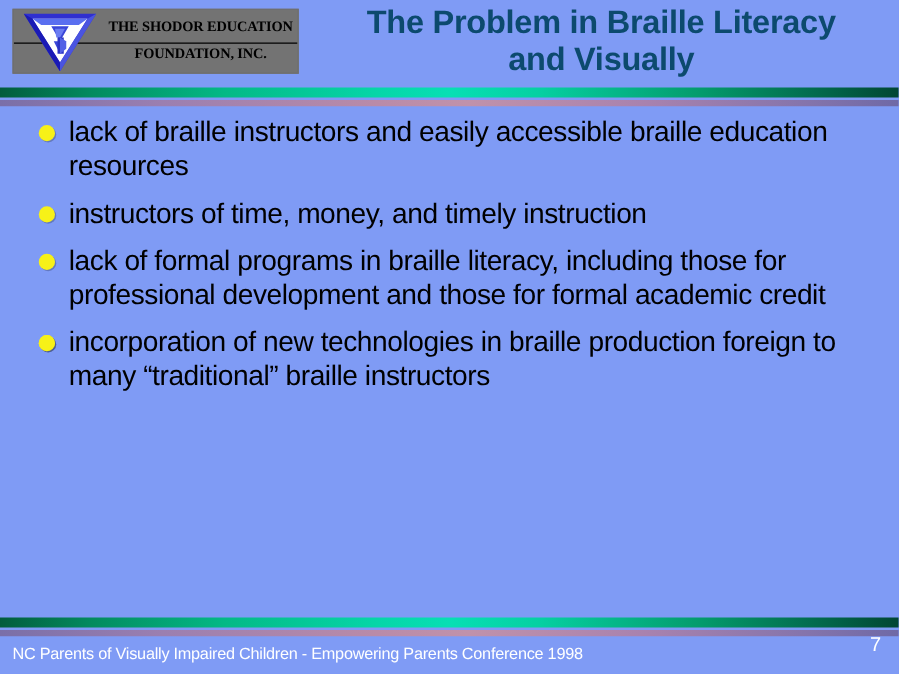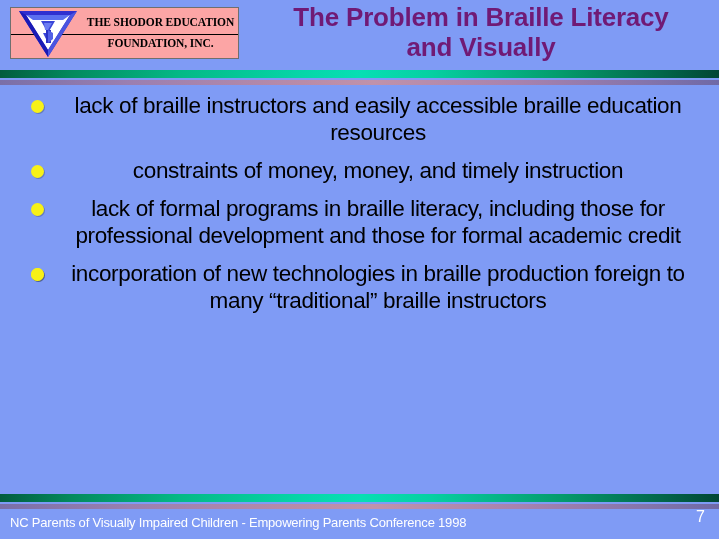--- a/index.html
+++ b/index.html
@@ -29,21 +29,21 @@
     width: 719px;
     height: 70px;
   }
 
   #logo-box {
     position: absolute;
     left: 10px;
     top: 7px;
     width: 229px;
     height: 52px;
-    background: #fca5a5;
+    background: #737373;
     border: 1px solid #6f6f6f;
     box-sizing: border-box;
     overflow: hidden;
   }
   #logo-rule {
     position: absolute;
     left: 0px;
     top: 26px;
     width: 227px;
     height: 1px;
@@ -76,21 +76,21 @@
   }
   #logo-line-1 { top: 8px;  font-size: 11.5px; }
   #logo-line-2 { top: 29px; font-size: 11.5px; }
 
   #title {
     position: absolute;
     left: 249px;
     top: 2px;
     width: 464px;
     text-align: center;
-    color: #701a75;
+    color: #0c4a6e;
     font-family: "Liberation Sans", sans-serif;
     font-weight: bold;
     font-size: 26px;
     line-height: 30px;
     letter-spacing: -0.2px;
   }
   .title-line { display: block; }
 
   
   .bar-teal {
@@ -156,21 +156,20 @@
     left: 31px;
     top: 8px;
     width: 13px;
     height: 13px;
     border-radius: 50%;
     background: #f7f118;
     box-shadow: 1px 1px 0 rgba(0,0,0,0.22);
   }
   li.bullet .btext {
     display: block;
-    text-align: center;
   }
 
   
   #footer-text {
     position: absolute;
     left: 10px;
     top: 515px;
     color: #ffffff;
     font-family: "Liberation Sans", sans-serif;
     font-size: 13px;
@@ -230,21 +229,21 @@
   <div class="bar-purple" id="bar-purple-top"></div>
 
   <div id="content">
     <ul id="bullets">
       <li class="bullet">
         <span class="dot"></span>
         <span class="btext">lack of braille instructors and easily accessible braille education resources</span>
       </li>
       <li class="bullet">
         <span class="dot"></span>
-        <span class="btext">constraints of money, money, and timely instruction</span>
+        <span class="btext">instructors of time, money, and timely instruction</span>
       </li>
       <li class="bullet">
         <span class="dot"></span>
         <span class="btext">lack of formal programs in braille literacy, including those for professional development and those for formal academic credit</span>
       </li>
       <li class="bullet">
         <span class="dot"></span>
       </li>
       <li class="bullet">
         <span class="dot"></span>

